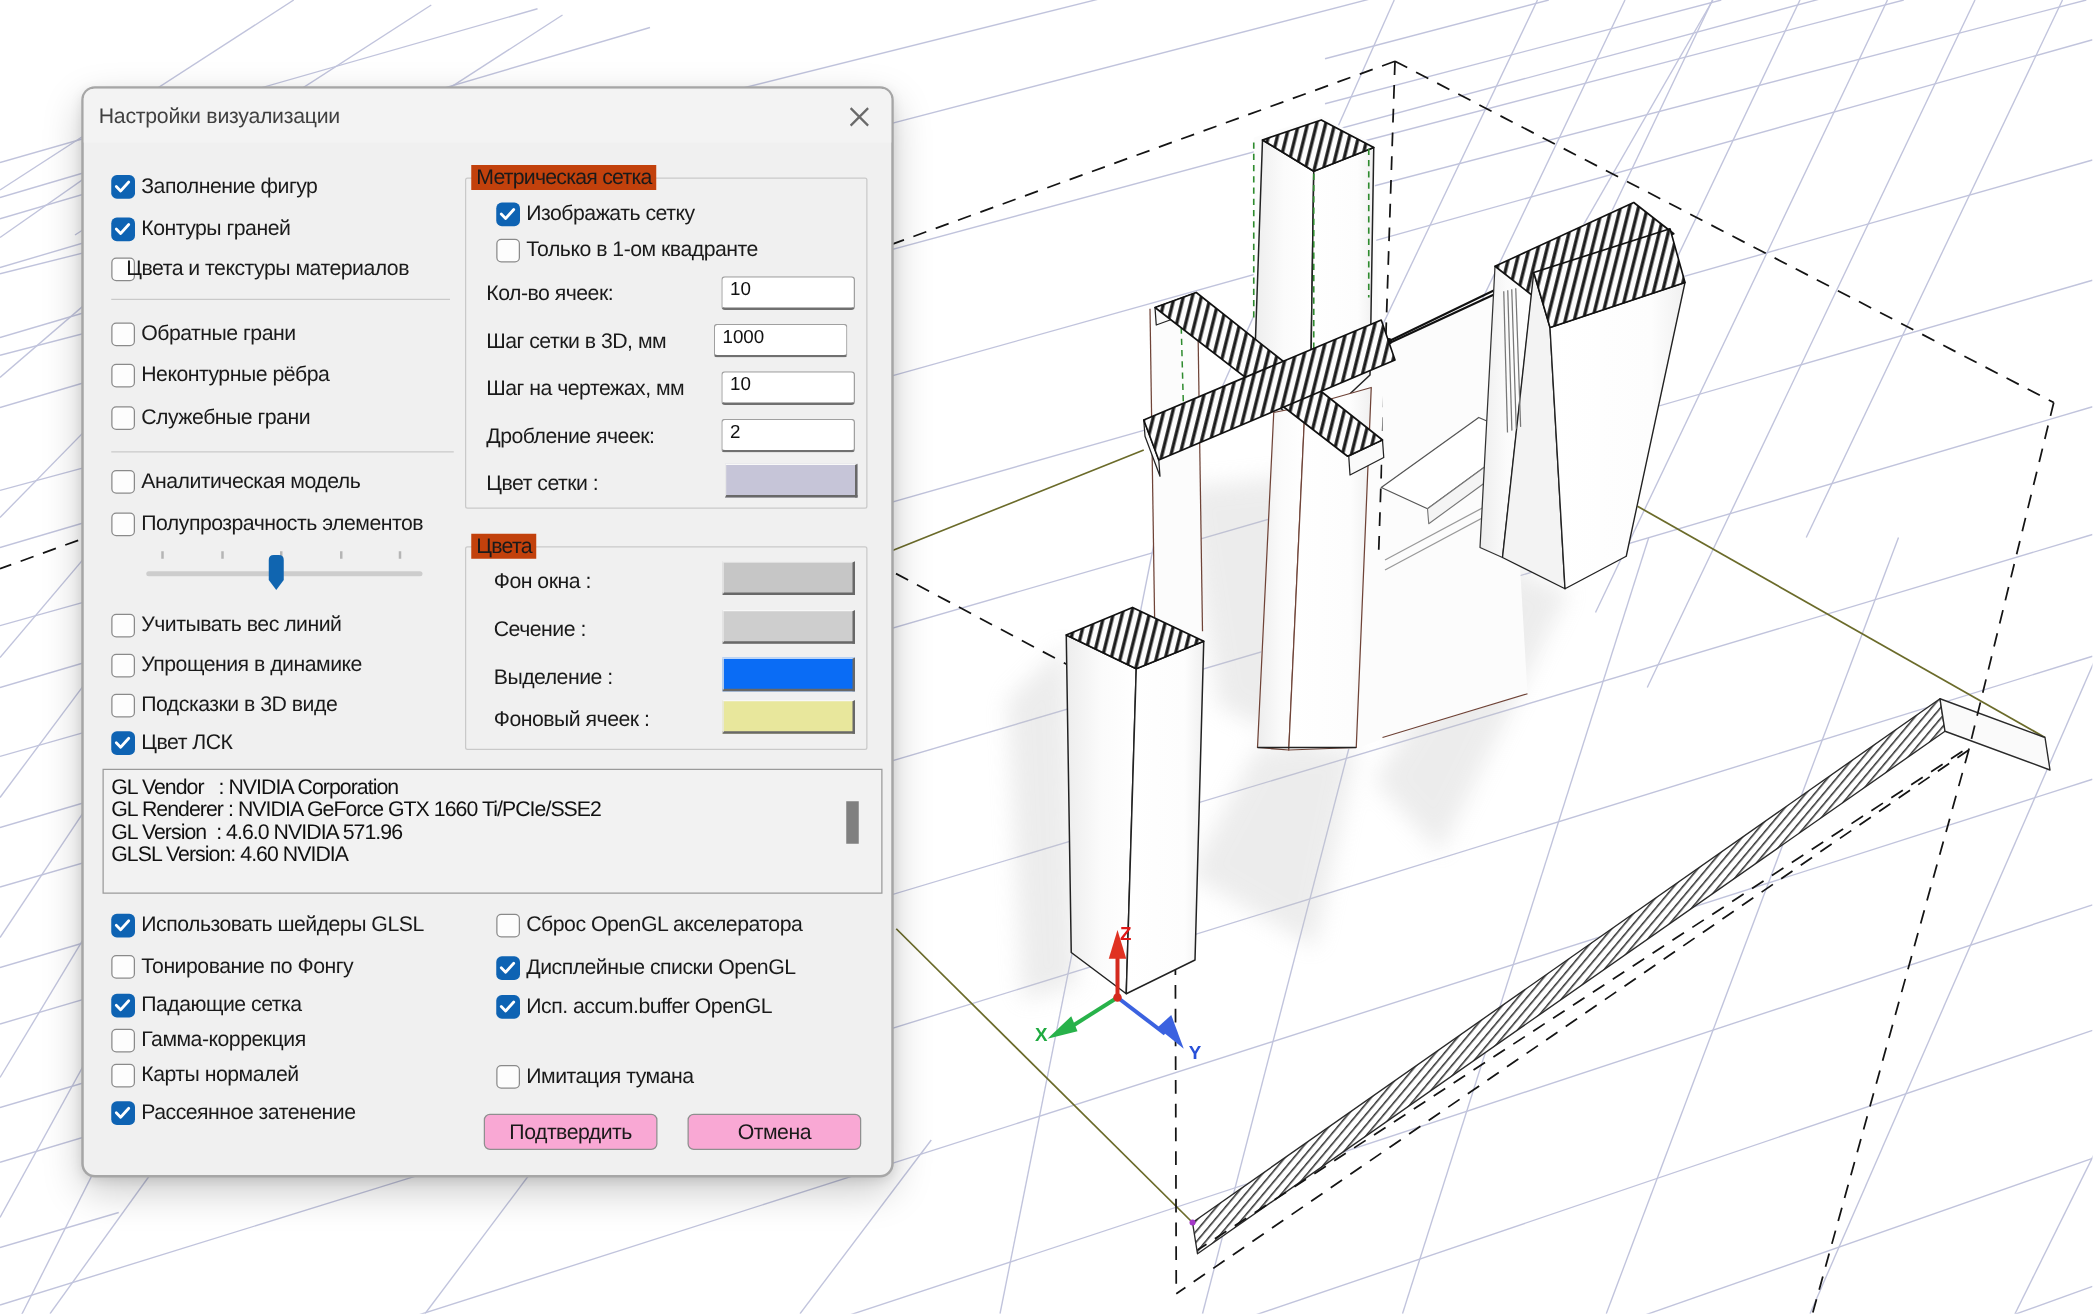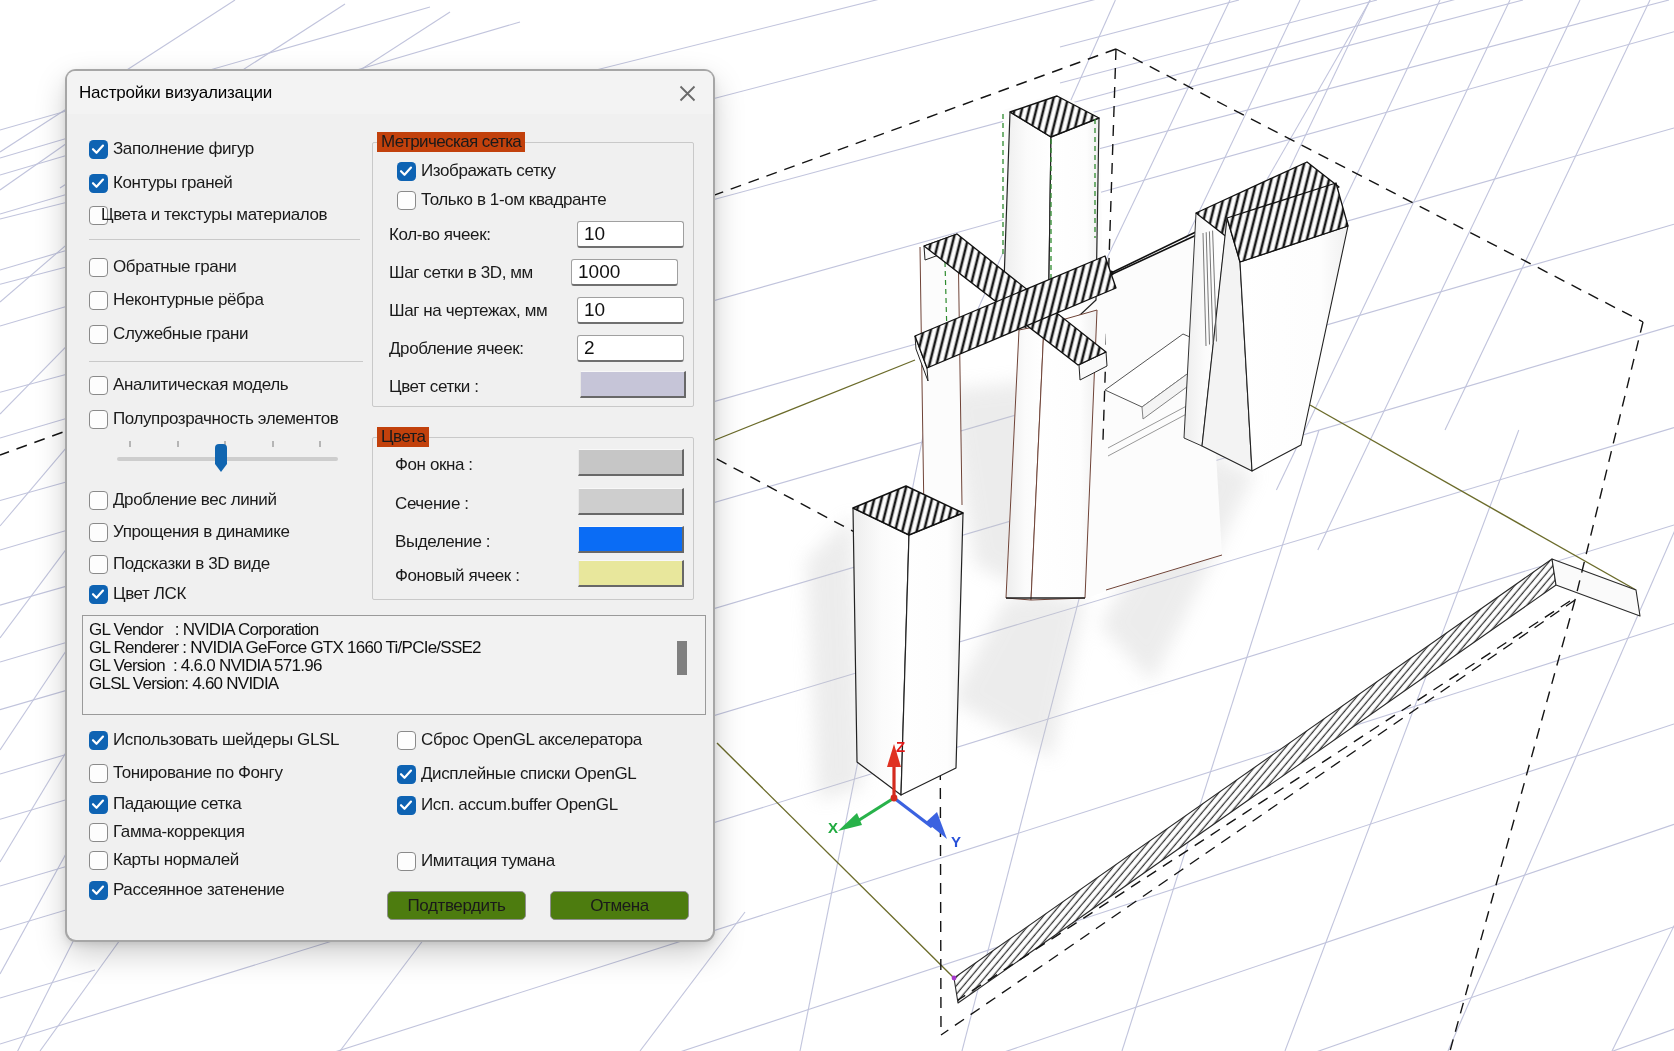--- a/index.html
+++ b/index.html
@@ -1,36 +1,36 @@
 <!DOCTYPE html>
 <html><head><meta charset="utf-8"><style>
 *{margin:0;padding:0;box-sizing:border-box}
 html,body{width:1674px;height:1051px;overflow:hidden;background:#fff;font-family:"Liberation Sans",sans-serif}
 #scene{position:absolute;left:0;top:0}
 #dlg{position:absolute;left:67px;top:71px;width:646px;height:869px;background:#f0f0f0;
  border-radius:9px;box-shadow:0 0 0 2px #a6a6a6,0 12px 32px rgba(0,0,0,.22),0 3px 10px rgba(0,0,0,.13)}
 #ttlbar{position:absolute;left:0;top:0;right:0;height:43px;background:#f3f3f3;border-radius:8px 8px 0 0}
-.ttl{position:absolute;left:12px;top:12px;font-size:17px;color:#000000;letter-spacing:-0.2px}
+.ttl{position:absolute;left:12px;top:12px;font-size:17px;color:#404040;letter-spacing:-0.2px}
 #xbtn{position:absolute;left:612px;top:14px}
 .lbl{position:absolute;font-size:17px;color:#1a1a1a;letter-spacing:-0.4px;white-space:nowrap}
 .cbc{position:absolute;width:19px;height:19px;background:#0e63b3;border-radius:4.5px}
 .cbu{position:absolute;width:19px;height:19px;background:#fdfdfd;border:1.5px solid #8a8a8a;border-radius:4px}
 .sep{position:absolute;height:1px;background:#c9c9c9}
 #strack{position:absolute;left:50px;top:386px;width:221px;height:4px;background:#cdcdcd;border-radius:2px}
 .tick{position:absolute;top:370px;width:2px;height:6px;background:#b5b5b5}
 #shandle{position:absolute;left:146px;top:371px}
 #glbox{position:absolute;left:15px;top:544px;width:624px;height:100px;background:#f2f2f2;border:1px solid #9a9a9a;
  font-size:17px;letter-spacing:-0.75px;line-height:17.9px;color:#111;padding:5px 12px 0 6px;white-space:nowrap;overflow:hidden}
 #glthumb{position:absolute;left:610px;top:570px;width:10px;height:34px;background:#808080}
-.btn{position:absolute;height:29px;background:#4d7c0f;border:1px solid #8f8f8f;border-radius:5px;
+.btn{position:absolute;height:29px;background:#f9a8d4;border:1px solid #8f8f8f;border-radius:5px;
  font-size:17px;letter-spacing:-0.4px;color:#1a1a1a;text-align:center;line-height:27px}
 .grp{position:absolute;border:1px solid #c9c9c9;border-radius:2px}
 .glab{position:absolute;font-size:17px;letter-spacing:-0.6px;color:#1a1a1a;background:#c2410c;padding:0 4px;white-space:nowrap}
 .inp{position:absolute;width:107px;height:27px;background:#fff;border:1px solid #a0a0a0;border-bottom:2px solid #707070;
- border-radius:3px;font-size:19px;color:#111;padding:1px 0 0 6px}
+ border-radius:3px;font-size:15px;color:#111;padding:1px 0 0 6px}
 .swatch{position:absolute;width:106px;height:27px;border-top:1px solid #f8f8f8;border-left:1px solid #e8e8e8;
  border-right:2.5px solid #686868;border-bottom:2.5px solid #686868}
 </style></head>
 <body>
 <svg id="scene" width="1674" height="1051" viewBox="0 0 1674 1051">
     <defs>
 <pattern id="ph" width="7" height="12" patternUnits="userSpaceOnUse" patternTransform="rotate(14)">
 <rect width="7" height="12" fill="#fdfdfd"></rect>
         <line x1="3" y1="-1" x2="3" y2="13" stroke="#1a1a1a" stroke-width="2.6"></line>
       </pattern>
@@ -225,21 +225,21 @@
     <div id="strack"></div>
     <div class="tick" style="left:62.0px"></div>
     <div class="tick" style="left:109.6px"></div>
     <div class="tick" style="left:157.2px"></div>
     <div class="tick" style="left:204.8px"></div>
     <div class="tick" style="left:252.4px"></div>
     <svg id="shandle" width="16" height="32" viewBox="0 0 16 32">
       <path d="M2 6 Q2 2 6 2 L10 2 Q14 2 14 6 L14 22 L8 30 L2 22 Z" fill="#1065b0"></path>
     </svg>
     <div class="cbu" style="left:22px;top:420px"></div>
-    <div class="lbl" style="left:46px;top:419px">Дробление вес линий</div>
+    <div class="lbl" style="left:46px;top:419px">Учитывать вес линий</div>
     <div class="cbu" style="left:22px;top:452px"></div>
     <div class="lbl" style="left:46px;top:451px">Упрощения в динамике</div>
     <div class="cbu" style="left:22px;top:484px"></div>
     <div class="lbl" style="left:46px;top:483px">Подсказки в 3D виде</div>
     <div class="cbc" style="left:22px;top:514px"><svg width="18" height="18" viewBox="0 0 18 18">
         <path d="M4 9.2 L7.5 12.8 L14 5.6" stroke="#fff" stroke-width="2.2" fill="none" stroke-linecap="round" stroke-linejoin="round"></path>
       </svg></div>
     <div class="lbl" style="left:46px;top:513px">Цвет ЛСК</div>
     <div id="glbox">GL Vendor&nbsp;&nbsp; : NVIDIA Corporation<br>GL Renderer : NVIDIA GeForce GTX 1660 Ti/PCIe/SSE2<br>GL Version&nbsp; : 4.6.0 NVIDIA 571.96<br>GLSL Version: 4.60 NVIDIA</div>
     <div id="glthumb"></div>

